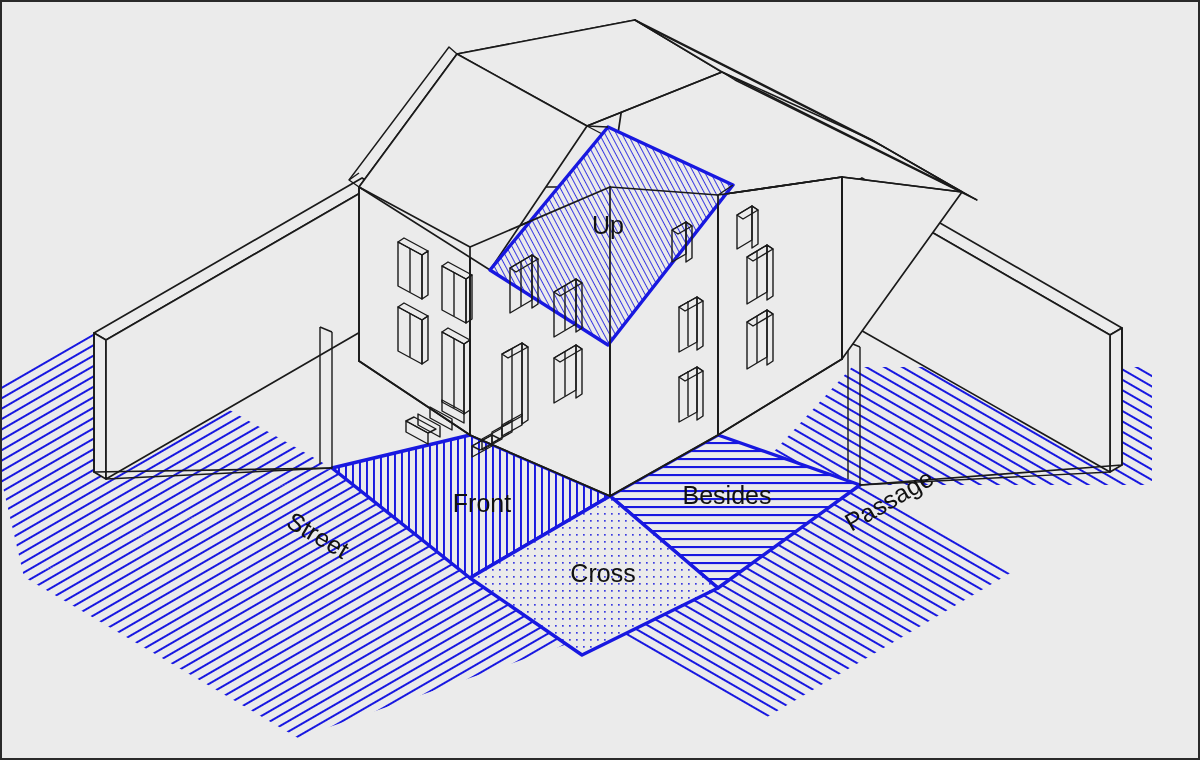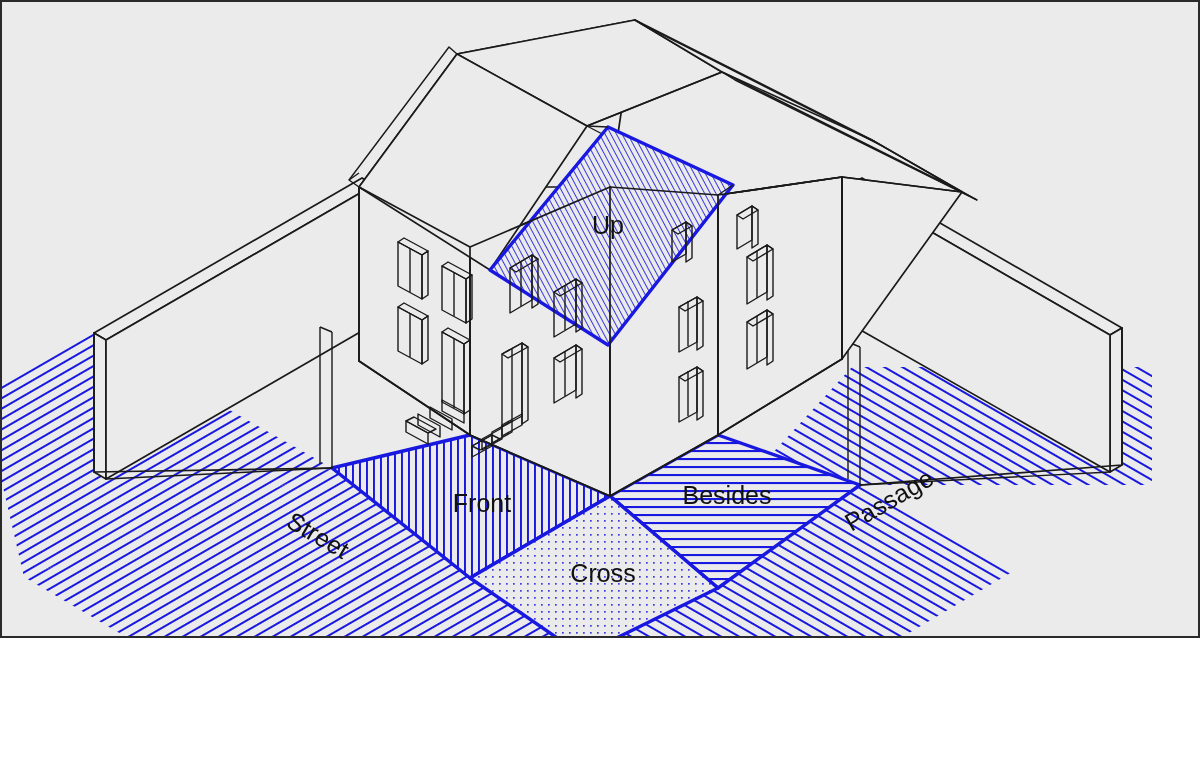--- a/index.html
+++ b/index.html
@@ -1,18 +1,18 @@
 <!DOCTYPE html>
 <html><head>
 <meta charset="utf-8">
 <style>
   html,body{margin:0;padding:0;background:#ffffff;}
   #stage{
     position:relative;
-    width:1200px;height:638px;
+    width:1200px;height:760px;
     background:#ebebeb;
     box-sizing:border-box;
     border:2px solid #2a2a2a;
     overflow:hidden;
     font-family:"Liberation Sans", sans-serif;
   }
   svg{display:block;width:1200px;height:774px;}
   .lbl{
     font-family:"Liberation Sans", sans-serif;
     font-size:25px;

